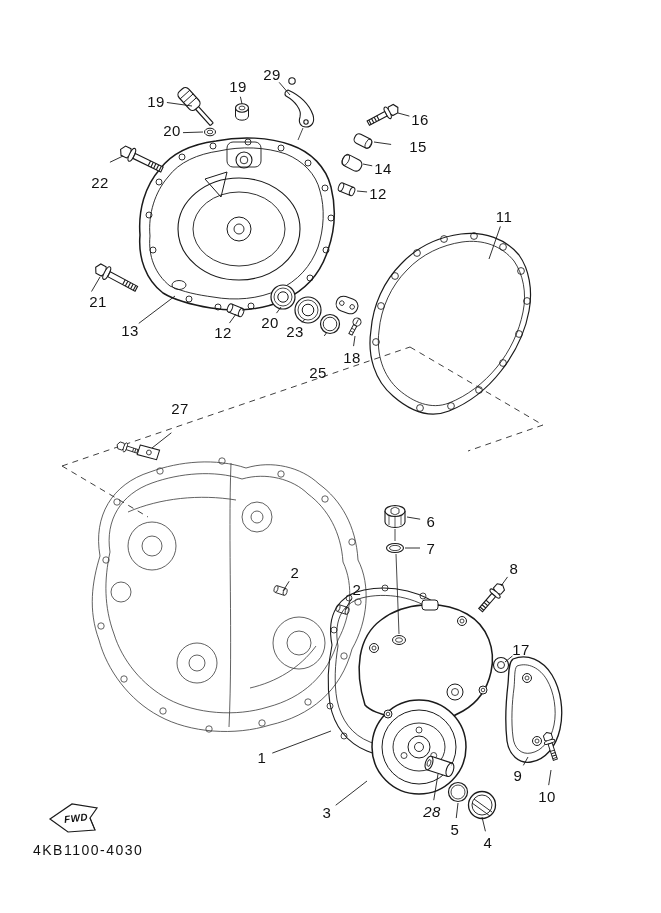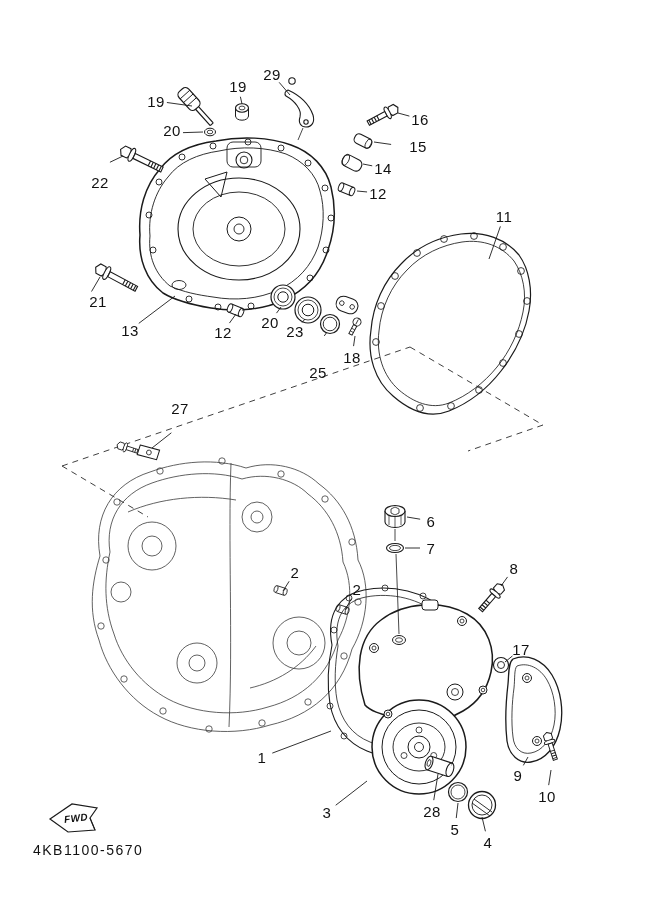--- a/index.html
+++ b/index.html
@@ -385,23 +385,23 @@
       <div class="callout" style="left: 352px; top: 357px;">18</div>
       <div class="callout" style="left: 180px; top: 408px;">27</div>
       <div class="callout" style="left: 295px; top: 572px;">2</div>
       <div class="callout" style="left: 357px; top: 589px;">2</div>
       <div class="callout" style="left: 431px; top: 521px;">6</div>
       <div class="callout" style="left: 431px; top: 548px;">7</div>
       <div class="callout" style="left: 514px; top: 568px;">8</div>
       <div class="callout" style="left: 521px; top: 649px;">17</div>
       <div class="callout" style="left: 262px; top: 757px;">1</div>
       <div class="callout" style="left: 327px; top: 812px;">3</div>
-      <div class="callout" style="left: 432px; top: 811px;">28</div>
+      <div class="callout" style="left: 432px; top: 811px; font-style: italic;">28</div>
       <div class="callout" style="left: 455px; top: 829px;">5</div>
       <div class="callout" style="left: 488px; top: 842px;">4</div>
       <div class="callout" style="left: 518px; top: 775px;">9</div>
       <div class="callout" style="left: 547px; top: 796px;">10</div>
     </div>
 
-<div class="drawing-code">4KB1100-5670</div>
+<div class="drawing-code">4KB1100-4030</div>
 <div class="fwd-label">FWD</div>
 
 </div>
 
 </body></html>

